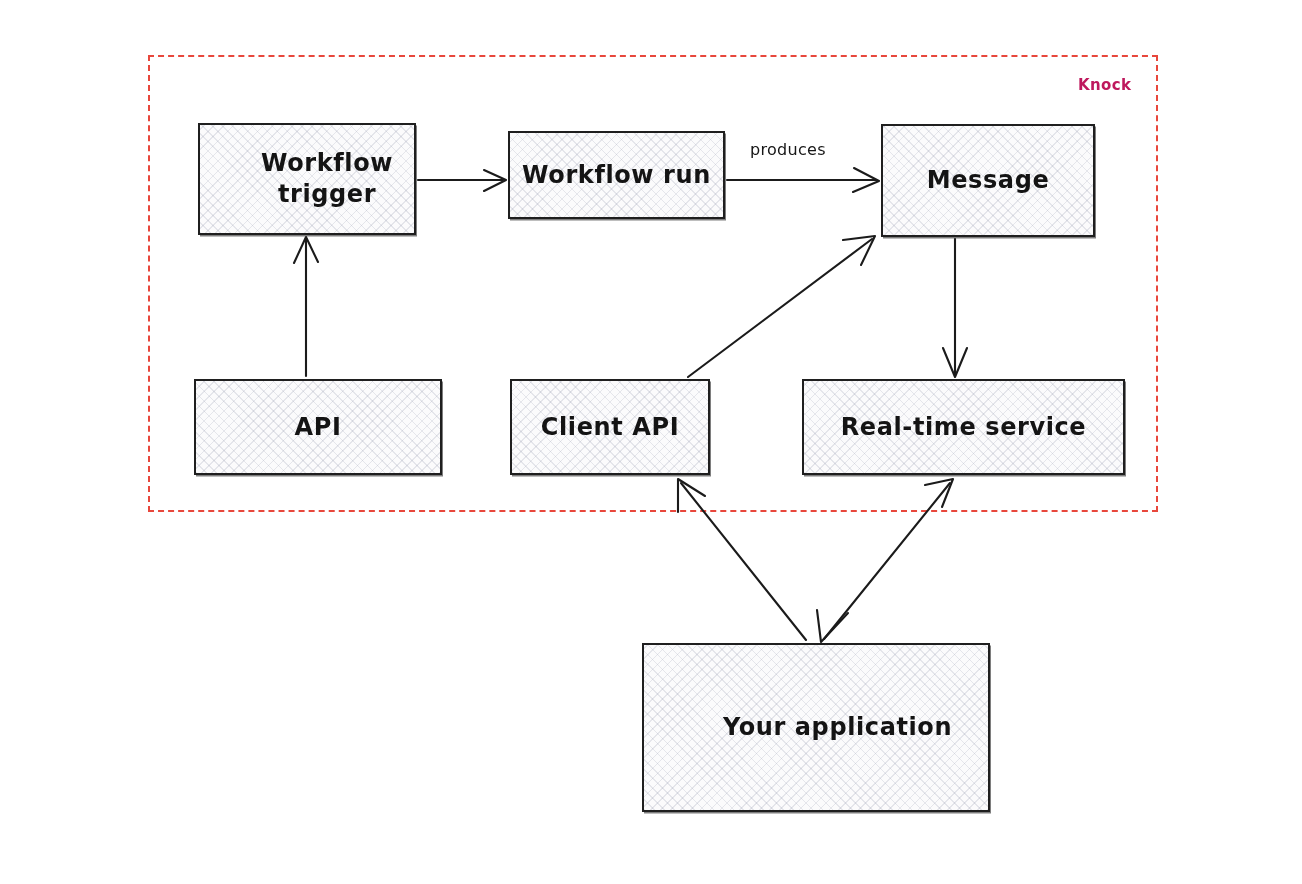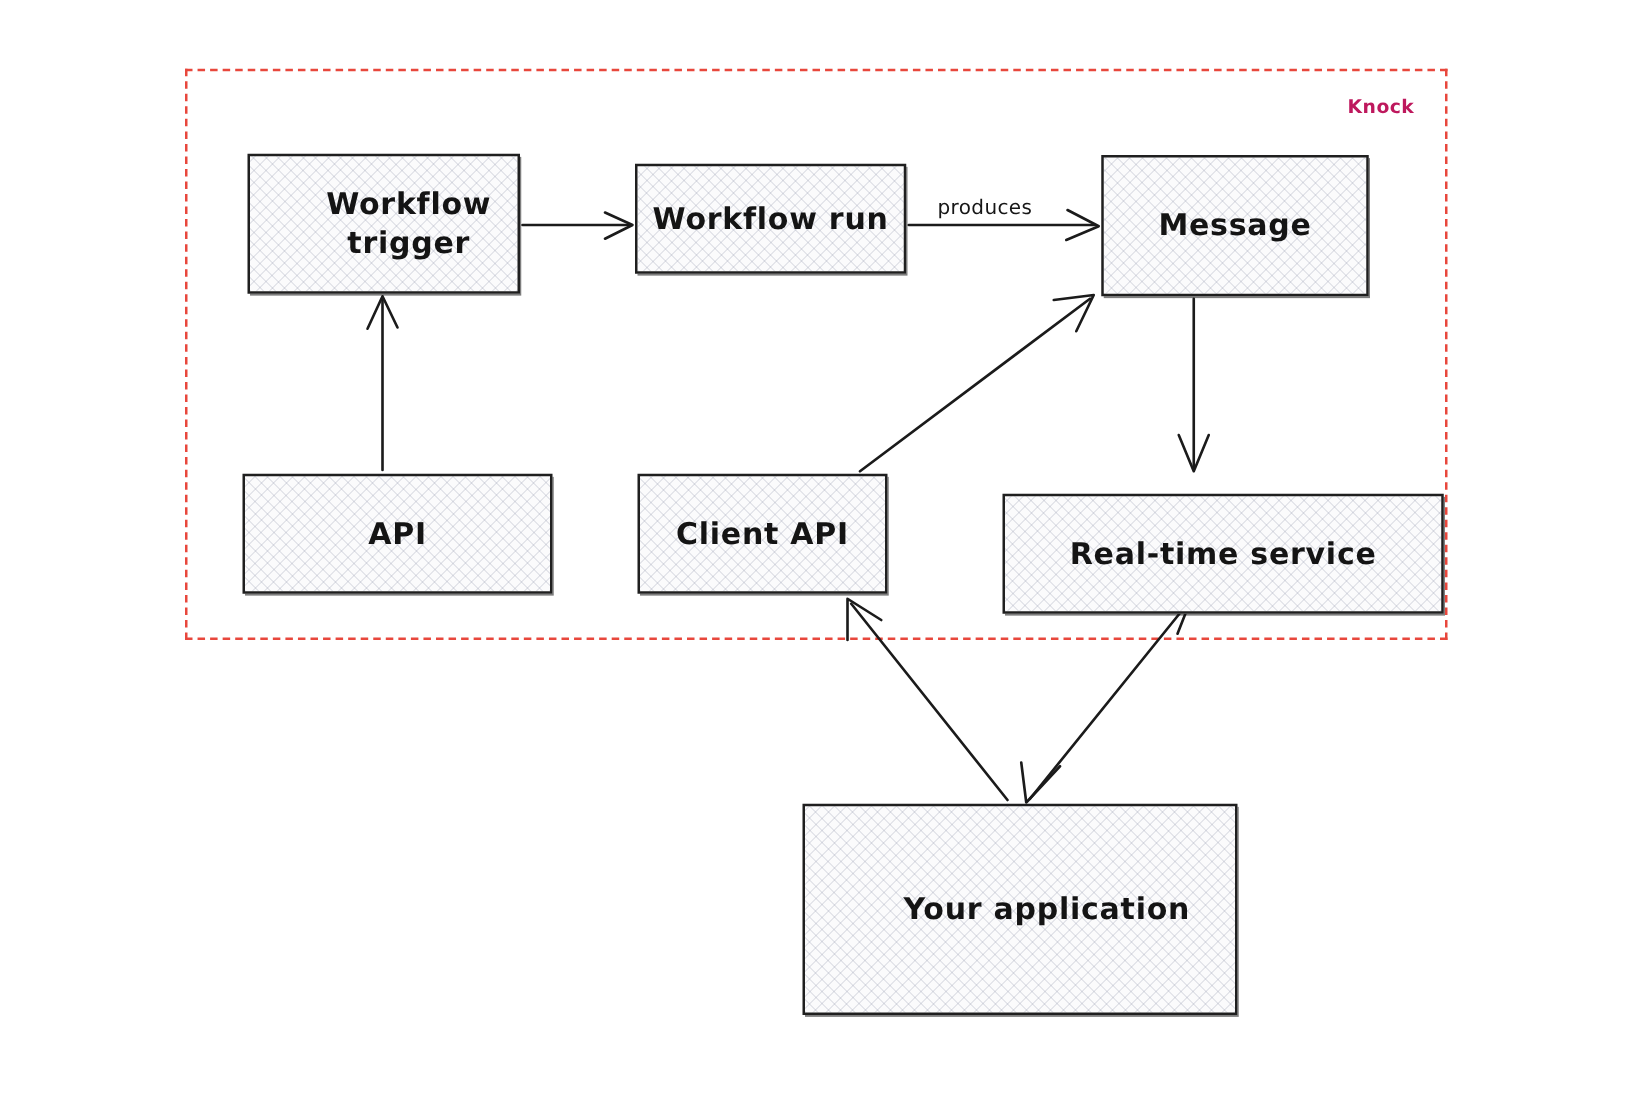--- a/index.html
+++ b/index.html
@@ -156,23 +156,23 @@
   </div>
 
   <div class="node" style="left:194px; top:379px; width:248px; height:96px;">
     <span class="node-label">API</span>
   </div>
 
   <div class="node" style="left:510px; top:379px; width:200px; height:96px;">
     <span class="node-label">Client API</span>
   </div>
 
-  <div class="node" style="left:802px; top:379px; width:353px; height:96px;margin-top:16px;">
+  <div class="node" style="left:802px; top:379px; width:323px; height:96px;">
     <span class="node-label">Real-time service</span>
   </div>
 
   <div class="node" style="left:642px; top:643px; width:348px; height:169px;padding-left:43px;">
     <span class="node-label">Your application</span>
   </div>
 
-  <div class="edge-label" style="left:750px; top:140px;margin-top:16px;">produces</div>
+  <div class="edge-label" style="left:750px; top:140px;">produces</div>
 
 </div>
 
 </body></html>

